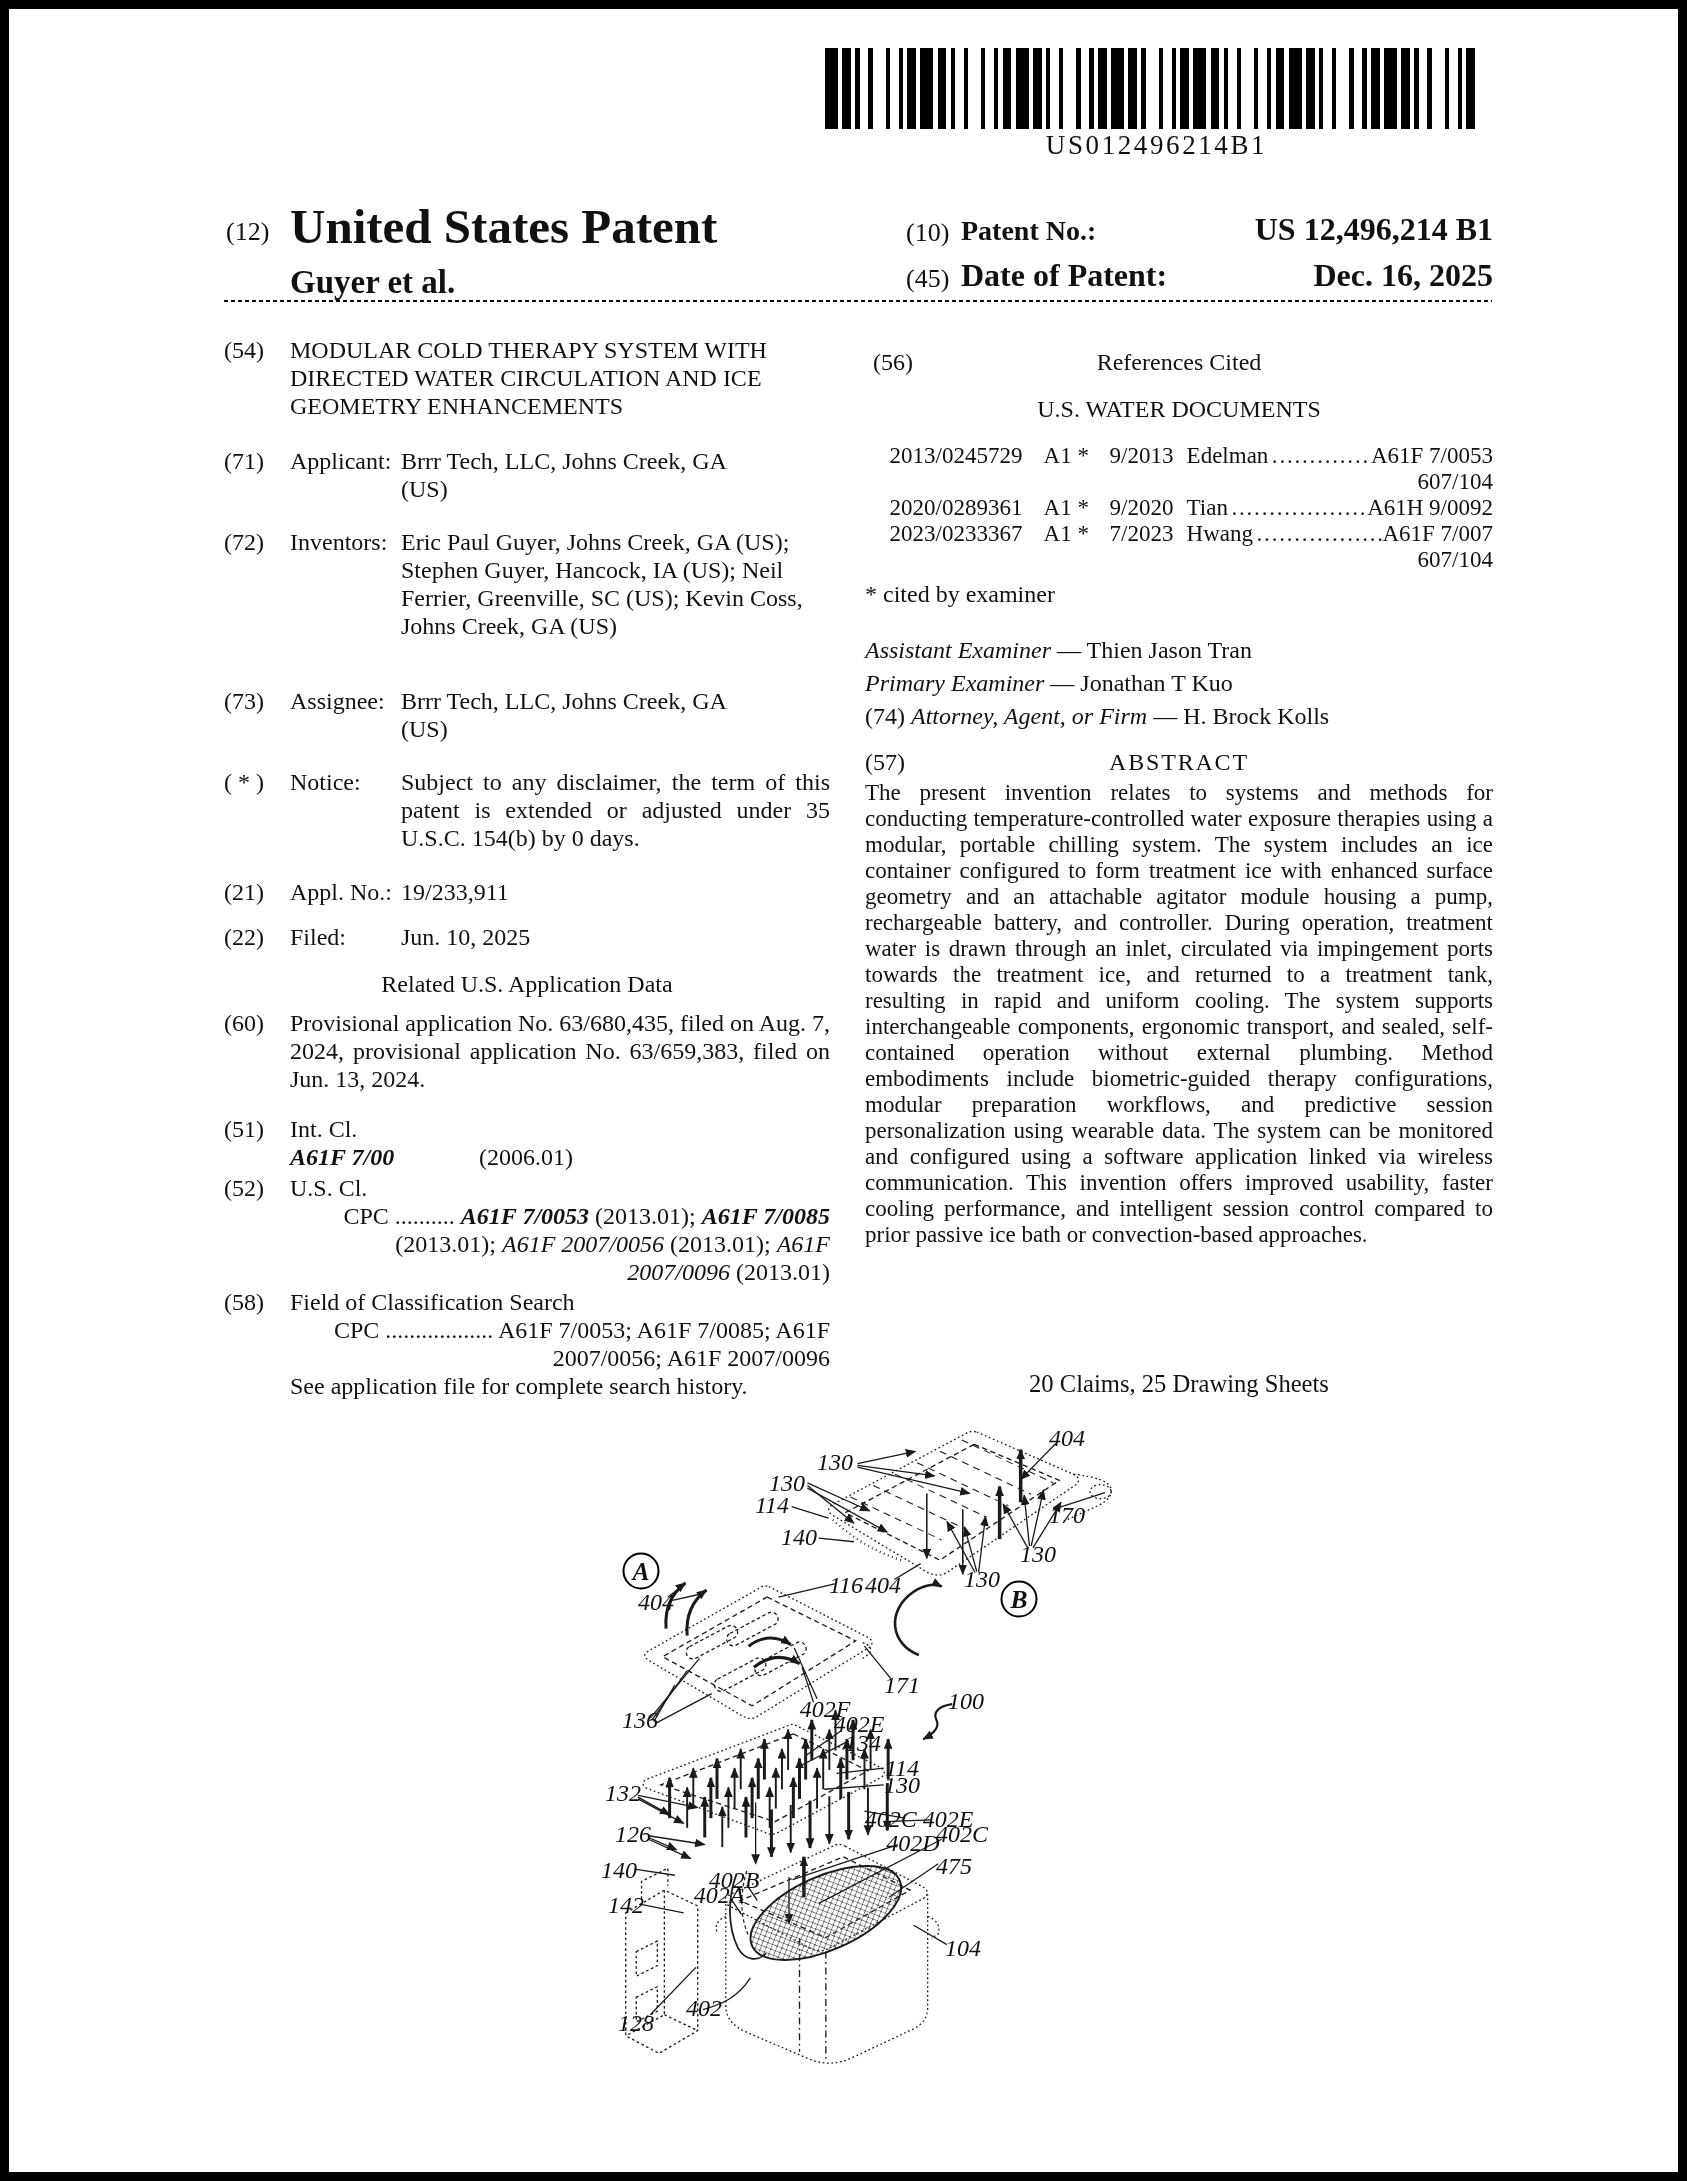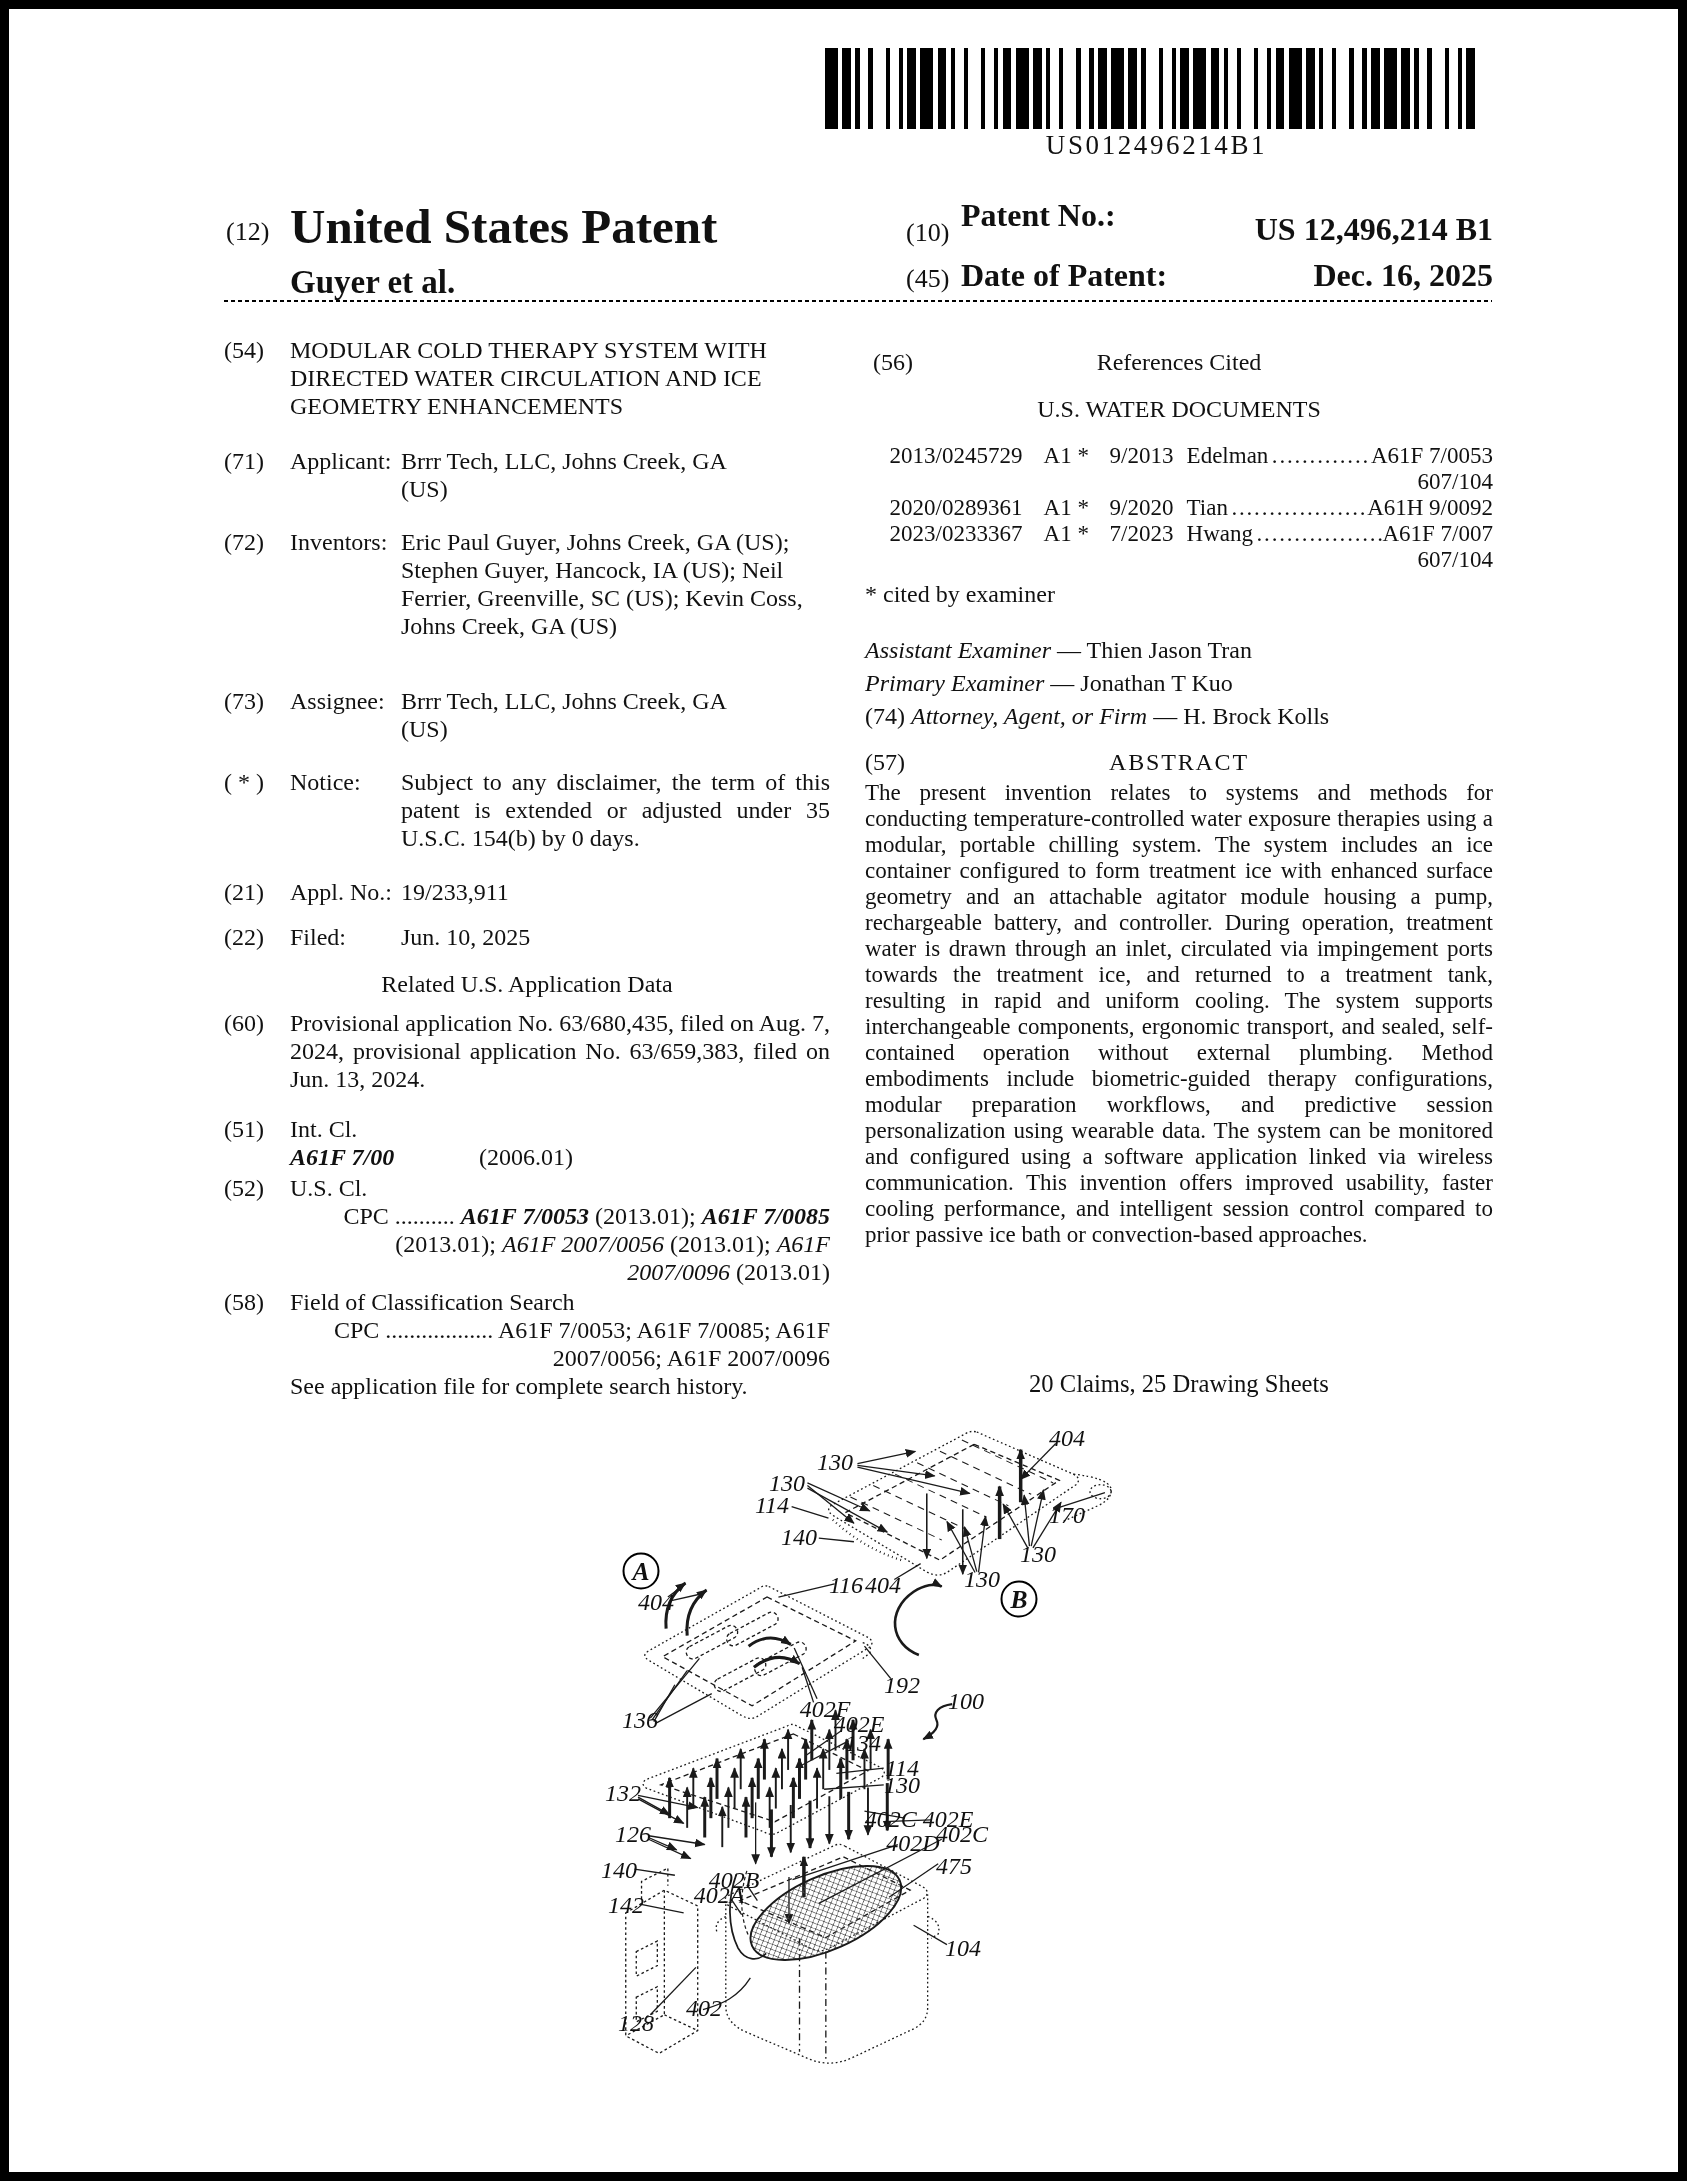--- a/index.html
+++ b/index.html
@@ -11,21 +11,21 @@
   #barcode span{display:block;height:100%;}
   #barcode .bar{background:#000;}
   #barcode .sp{background:#fff;}
   #barcode-text{left:816px;top:121px;width:663px;text-align:center;font-size:27px;letter-spacing:2.6px;}
   
   .paren{font-size:26px;}
   #kind-num{left:217px;top:208px;}
   #us-patent{left:281px;top:189px;font-size:49px;font-weight:bold;}
   #party{left:281px;top:255px;font-size:33px;font-weight:bold;}
   #pno-num{left:897px;top:209px;}
-  #pno-label{left:952px;top:188px;font-size:32px;font-weight:bold;}
+  #pno-label{left:952px;top:206px;font-size:28px;font-weight:bold;}
   #pno-value{left:856px;top:202px;width:628px;text-align:right;font-size:32px;font-weight:bold;}
   #date-num{left:897px;top:255px;}
   #date-label{left:952px;top:248px;font-size:32px;font-weight:bold;}
   #date-value{left:856px;top:248px;width:628px;text-align:right;font-size:32px;font-weight:bold;}
   #divider{left:215px;top:291px;width:1268px;height:1.8px;
     background:repeating-linear-gradient(90deg,#000 0 4.4px,transparent 4.4px 7px);}
   
   #left-col{left:215px;top:327px;width:606px;font-size:24px;line-height:28px;}
   #right-col{left:856px;top:332px;width:628px;font-size:24px;line-height:28px;}
   .entry{position:absolute;left:0;width:606px;display:grid;grid-template-columns:66px 1fr;}
@@ -507,21 +507,21 @@
         <div class="fig-label" style="left: 299px; top: 37px;">130</div>
         <div class="fig-label" style="left: 531px; top: 13px;">404</div>
         <div class="fig-label" style="left: 251px; top: 58px;">130</div>
         <div class="fig-label" style="left: 236px; top: 80px;">114</div>
         <div class="fig-label" style="left: 263px; top: 112px;">140</div>
         <div class="fig-label" style="left: 531px; top: 90px;">170</div>
         <div class="fig-label" style="left: 502px; top: 129px;">130</div>
         <div class="fig-label" style="left: 446px; top: 154px;">130</div>
         <div class="fig-label" style="left: 310px; top: 160px;">116</div>
         <div class="fig-label" style="left: 347px; top: 160px;">404</div>
-        <div class="fig-label" style="left: 366px; top: 260px;">192</div>
+        <div class="fig-label" style="left: 366px; top: 260px;">171</div>
         <div class="fig-label" style="left: 430px; top: 276px;">100</div>
         <div class="fig-label circled" style="left: 105px; top: 146px;">A</div>
         <div class="fig-label circled" style="left: 483px; top: 174px;">B</div>
         <div class="fig-label" style="left: 120px; top: 177px;">404</div>
         <div class="fig-label" style="left: 104px; top: 295px;">136</div>
         <div class="fig-label" style="left: 289px; top: 284px;">402F</div>
         <div class="fig-label" style="left: 323px; top: 299px;">402E</div>
         <div class="fig-label" style="left: 327px; top: 318px;">134</div>
         <div class="fig-label" style="left: 366px; top: 343px;">114</div>
         <div class="fig-label" style="left: 366px; top: 360px;">130</div>

